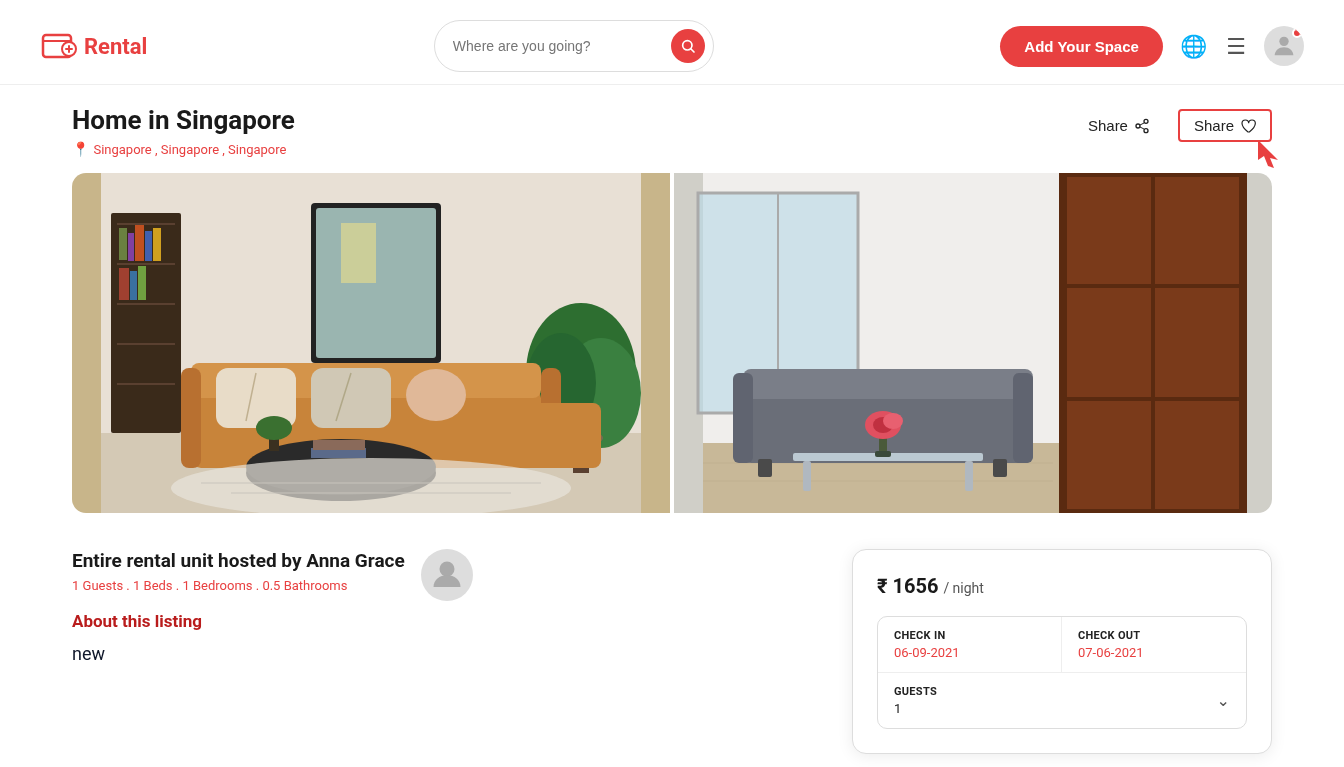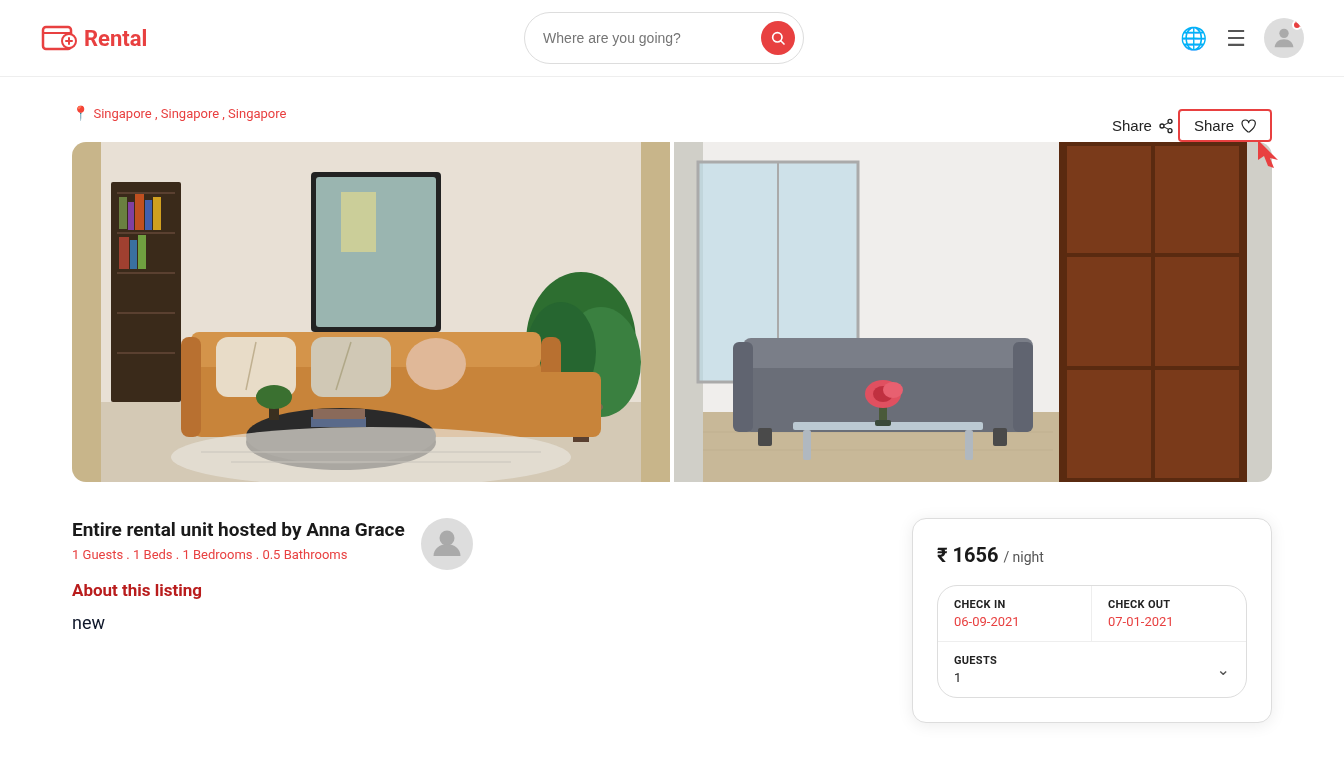--- a/index.html
+++ b/index.html
@@ -6,21 +6,21 @@
     body { font-family: -apple-system, BlinkMacSystemFont, 'Segoe UI', Roboto, sans-serif; background: #fff; color: #222; }
 
     
     .header {
       display: flex;
       align-items: center;
       justify-content: space-between;
       padding: 12px 40px;
       border-bottom: 1px solid #eee;
       position: sticky;
-      top: 0;
+      top: 8px;
       background: #fff;
       z-index: 100;
     }
     .logo {
       display: flex;
       align-items: center;
       gap: 6px;
       text-decoration: none;
     }
     .logo-icon {
@@ -129,21 +129,21 @@
     .location-pin { font-size: 14px; }
 
     .title-row {
       display: flex;
       align-items: flex-start;
       justify-content: space-between;
     }
     .share-save {
       display: flex;
       align-items: center;
-      gap: 4px;
+      gap: 28px;
       margin-top: 4px;
     }
     .share-btn {
       display: flex;
       align-items: center;
       gap: 6px;
       background: none;
       border: none;
       cursor: pointer;
       font-size: 15px;
@@ -221,42 +221,42 @@
       background: #ddd;
       display: flex;
       align-items: center;
       justify-content: center;
       flex-shrink: 0;
     }
     .host-avatar svg { width: 36px; height: 36px; }
 
     
     .booking-card {
-      width: 360px;
+      width: 420px;
       flex-shrink: 0;
       border: 1.5px solid #ddd;
       border-radius: 14px;
       padding: 24px;
       background: #fff;
       box-shadow: 0 2px 16px rgba(0,0,0,0.08);
     }
     .price-row {
       font-size: 20px;
       font-weight: 700;
       color: #1a1a1a;
       margin-bottom: 18px;
     }
     .price-night {
       font-size: 14px;
       font-weight: 400;
       color: #555;
     }
     .booking-fields {
       border: 1.5px solid #ddd;
-      border-radius: 20px;
+      border-radius: 10px;
       overflow: hidden;
     }
     .booking-row {
       display: grid;
       grid-template-columns: 1fr 1fr;
     }
     .booking-field {
       padding: 12px 16px;
       border-bottom: 1px solid #eee;
     }
@@ -338,36 +338,38 @@
     <input class="search-input" type="text" placeholder="Where are you going?" style="">
     <button class="search-btn">
       <svg width="16" height="16" viewBox="0 0 24 24" fill="none">
         <circle cx="11" cy="11" r="7" stroke="white" stroke-width="2.5"></circle>
         <path d="M16.5 16.5L21 21" stroke="white" stroke-width="2.5" stroke-linecap="round"></path>
       </svg>
     </button>
   </div>
 
   <div class="header-right">
+    <button class="add-space-btn">Add Your Space</button>
     <span class="globe-icon">🌐</span>
     <span class="menu-icon">☰</span>
     <div class="avatar-wrap">
       <svg viewBox="0 0 24 24" fill="#aaa">
         <circle cx="12" cy="8" r="4"></circle>
         <path d="M4 20c0-4 3.6-7 8-7s8 3 8 7"></path>
       </svg>
       <span class="avatar-dot"></span>
     </div>
   </div>
 </header>
 
 <main class="main">
 
   <div class="title-row">
     <div>
+      <h1 class="listing-title">Home in Singapore</h1>
       <div class="listing-location">
         <span class="location-pin">📍</span>
         <span>Singapore , Singapore , Singapore</span>
       </div>
     </div>
     <div class="share-save">
       <button class="share-btn">
         <span>Share</span>
         <svg width="16" height="16" viewBox="0 0 24 24" fill="none">
           <circle cx="18" cy="5" r="3" stroke="#222" stroke-width="2"></circle>
@@ -530,21 +532,21 @@
       </div>
 
       <div class="booking-fields">
         <div class="booking-row">
           <div class="booking-field">
             <div class="booking-field-label">Check In</div>
             <div class="booking-field-value">06-09-2021</div>
           </div>
           <div class="booking-field">
             <div class="booking-field-label">Check Out</div>
-            <div class="booking-field-value">07-01-2021</div>
+            <div class="booking-field-value">07-06-2021</div>
           </div>
         </div>
         <div class="guests-field">
           <div>
             <div class="guests-label">Guests</div>
             <div class="guests-value">1</div>
           </div>
           <span class="chevron-down">⌄</span>
         </div>
       </div>

